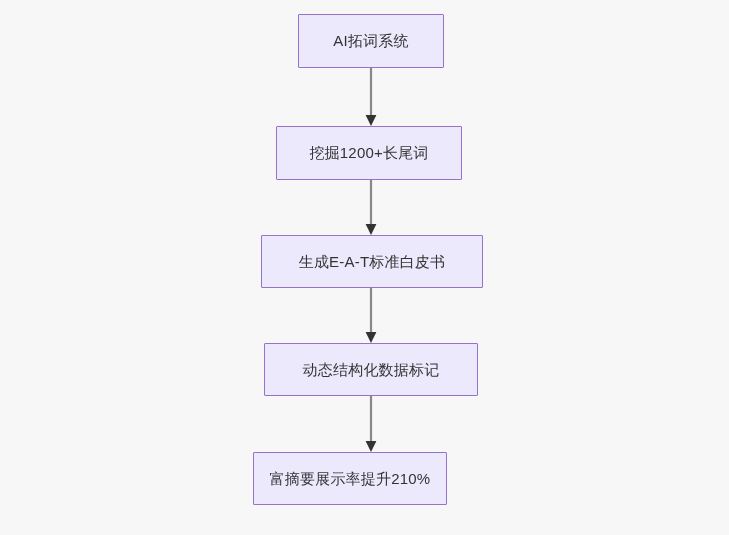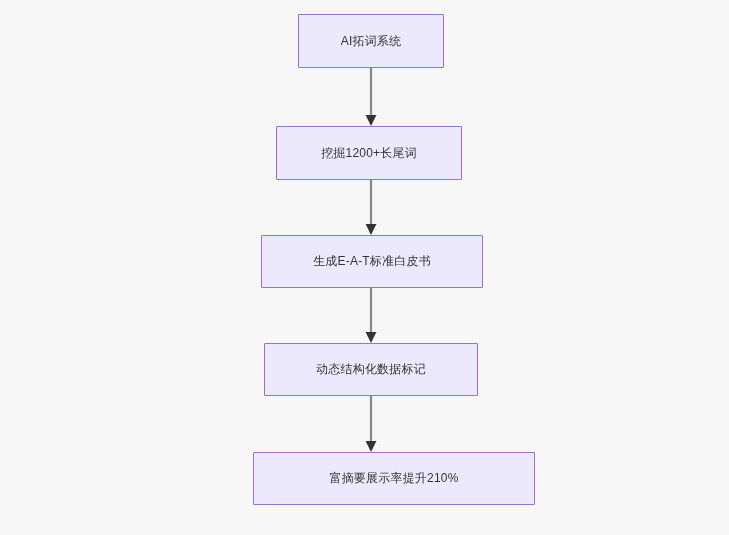--- a/index.html
+++ b/index.html
@@ -21,21 +21,21 @@
   .node {
     position: absolute;
     box-sizing: border-box;
     background: #ece9fc;
     border: 1.4px solid #9673c8;
     border-radius: 1px;
     display: flex;
     align-items: center;
     justify-content: center;
     color: #333333;
-    font-size: 12px;
+    font-size: 15px;
     line-height: 1.2;
     letter-spacing: 0.2px;
     white-space: nowrap;
   }
   .node-label {
     display: block;
     text-align: center;
   }
   .edge {
     position: absolute;
@@ -87,17 +87,17 @@
   </div>
 
   <div class="node" style="left:264px; top:343px; width:214px; height:53px;">
     <span class="node-label">动态结构化数据标记</span>
   </div>
 
   <div class="node" style="left:261px; top:235px; width:222px; height:53px;">
     <span class="node-label">生成E-A-T标准白皮书</span>
   </div>
 
-  <div class="node" style="left:253px; top:452px; width:282px; height:53px;">
+  <div class="node" style="left:253px; top:452px; width:194px; height:53px;">
     <span class="node-label">富摘要展示率提升210%</span>
   </div>
 
 </div>
 
 </body></html>

